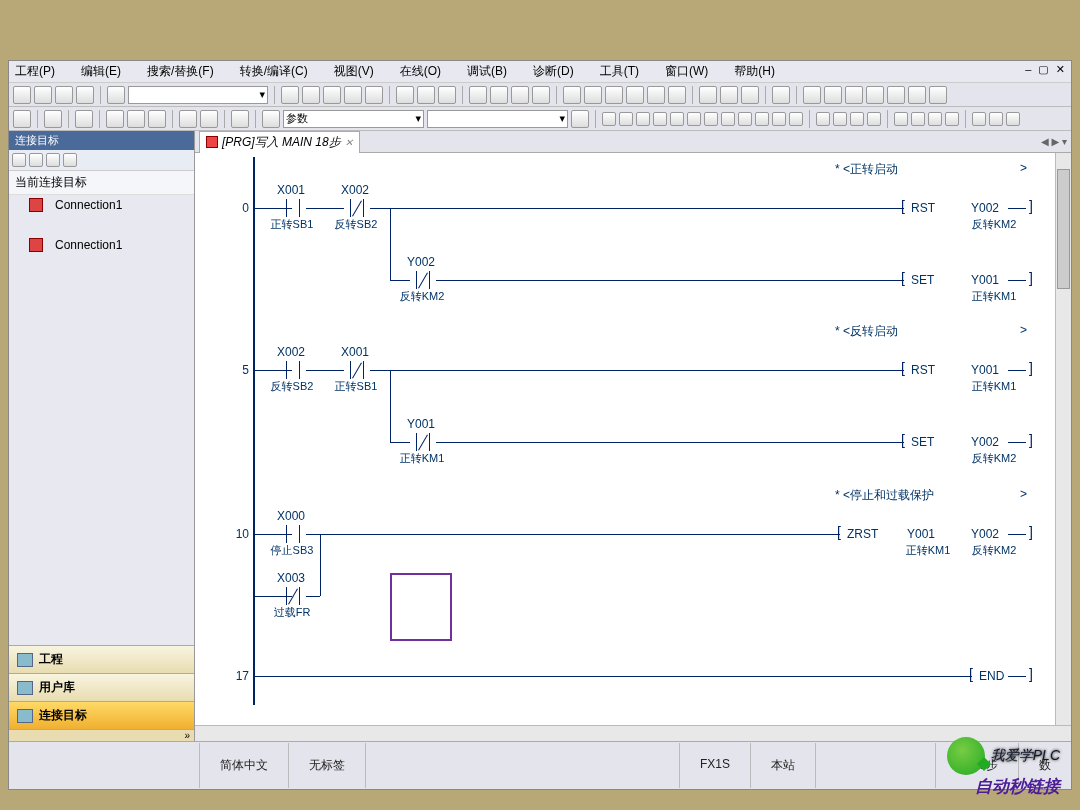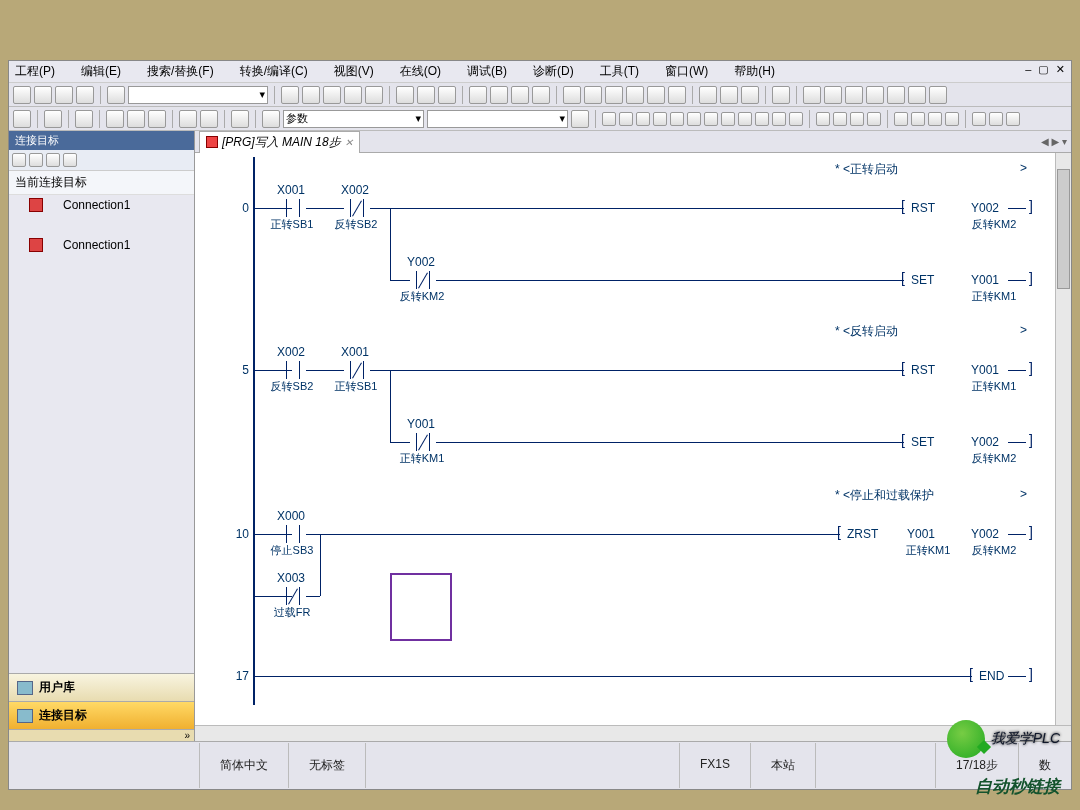--- a/index.html
+++ b/index.html
@@ -12,21 +12,21 @@
 .tb-icon { width: 18px; height: 18px; background: linear-gradient(#fff,#ddd); border: 1px solid #999; border-radius: 2px; display: inline-block; }
 .tb-sep { width: 1px; height: 18px; background: #aaa; margin: 0 3px; }
 .tb-drop { width: 140px; height: 18px; background: #fff; border: 1px solid #999; font-size: 11px; padding: 0 2px; display: flex; align-items: center; justify-content: space-between; }
 .tb-drop-wide { width: 141px; }
 .main-area { flex: 1; display: flex; overflow: hidden; }
 .sidebar { width: 186px; background: #e8e8f0; border-right: 1px solid #999; display: flex; flex-direction: column; }
 .nav-title { background: linear-gradient(#dfe6f0,#c8d2e0); border-bottom: 1px solid #aaa; padding: 2px 6px; font-size: 12px; display: flex; justify-content: space-between; align-items: center; }
 .nav-sub { background: #4a6a9a; color: #fff; font-size: 11px; padding: 2px 6px; }
 .nav-tb { background: #e8ecf4; border-bottom: 1px solid #ccc; padding: 3px; display: flex; gap: 3px; }
 .nav-section { background: #f4f6fa; padding: 3px 6px; font-size: 12px; border-bottom: 1px solid #ddd; }
-.nav-item { padding: 3px 6px 3px 20px; font-size: 12px; display: flex; align-items: center; gap: 20px; }
+.nav-item { padding: 3px 6px 3px 20px; font-size: 12px; display: flex; align-items: center; gap: 12px; }
 .nav-item .ico { width: 14px; height: 14px; background: #d44; border: 1px solid #800; }
 .nav-spacer { flex: 1; }
 .nav-btn { background: linear-gradient(#f8f4e0,#e8dcb0); border-top: 1px solid #aaa; padding: 5px 8px; font-size: 12px; font-weight: bold; display: flex; align-items: center; gap: 6px; cursor: pointer; }
 .nav-btn.active { background: linear-gradient(#ffd966,#f0b030); }
 .nav-btn .ico { width: 16px; height: 14px; background: #8bc; border: 1px solid #568; }
 .nav-footer { background: #e8dcb0; border-top: 1px solid #aaa; text-align: right; padding: 0 4px; font-size: 10px; }
 .editor-area { flex: 1; display: flex; flex-direction: column; background: #fff; overflow: hidden; }
 .tab-bar { background: #e4e4ec; border-bottom: 1px solid #aaa; padding: 0 4px; display: flex; align-items: center; justify-content: space-between; height: 22px; }
 .tab { background: #fff; border: 1px solid #aaa; border-bottom: none; padding: 2px 6px; font-size: 12px; display: flex; align-items: center; gap: 4px; font-style: italic; }
 .tab .ico { width: 12px; height: 12px; background: #e44; border: 1px solid #800; }
@@ -51,21 +51,21 @@
 .coil-text { position: absolute; font-size: 12px; color: #003366; }
 .cursor-box { position: absolute; border: 2px solid #7030a0; background: transparent; }
 .ladder-scroll-h { height: 16px; background: #e8e8e8; border-top: 1px solid #bbb; }
 .status-bar { background: #e4e4ec; border-top: 1px solid #aaa; font-size: 12px; color: #222; display: flex; padding: 1px 0; }
 .status-cell { border-left: 1px solid #bbb; padding: 14px 20px; }
 .watermark { position: absolute; right: 20px; bottom: 12px; text-align: right; }
 .wm-bubble { display: flex; align-items: center; gap: 6px; justify-content: flex-end; }
 .wm-ico { width: 38px; height: 38px; background: radial-gradient(circle at 40% 35%, #7c4, #2a2); border-radius: 50%; position: relative; }
 .wm-ico::after { content: ""; position: absolute; right: -4px; bottom: 6px; width: 10px; height: 10px; background: #2a2; transform: rotate(45deg); }
 .wm-txt1 { color: #0f172a; font-size: 14px; text-shadow: 0 0 3px #000; font-style: italic; }
-.wm-txt2 { color: #14532d; font-size: 17px; font-style: italic; font-weight: bold; margin-top: 17px; }
+.wm-txt2 { color: #4c1d95; font-size: 17px; font-style: italic; font-weight: bold; margin-top: 0; }
 .tb-small { width:14px; height:14px; }
 </style>
 </head>
 <body>
 
 <div class="app-window">
 
   <div class="menubar">
     <span>工程(P)</span>
     <span>编辑(E)</span>
@@ -198,20 +198,24 @@
       <div class="nav-item">
         <span class="ico"></span>
         <span>Connection1</span>
       </div>
       <div style="height:20px"></div>
       <div class="nav-item">
         <span class="ico"></span>
         <span>Connection1</span>
       </div>
       <div class="nav-spacer"></div>
+      <div class="nav-btn">
+        <span class="ico"></span>
+        <span>工程</span>
+      </div>
       <div class="nav-btn">
         <span class="ico"></span>
         <span>用户库</span>
       </div>
       <div class="nav-btn active">
         <span class="ico"></span>
         <span>连接目标</span>
       </div>
       <div class="nav-footer">»</div>
     </div>

